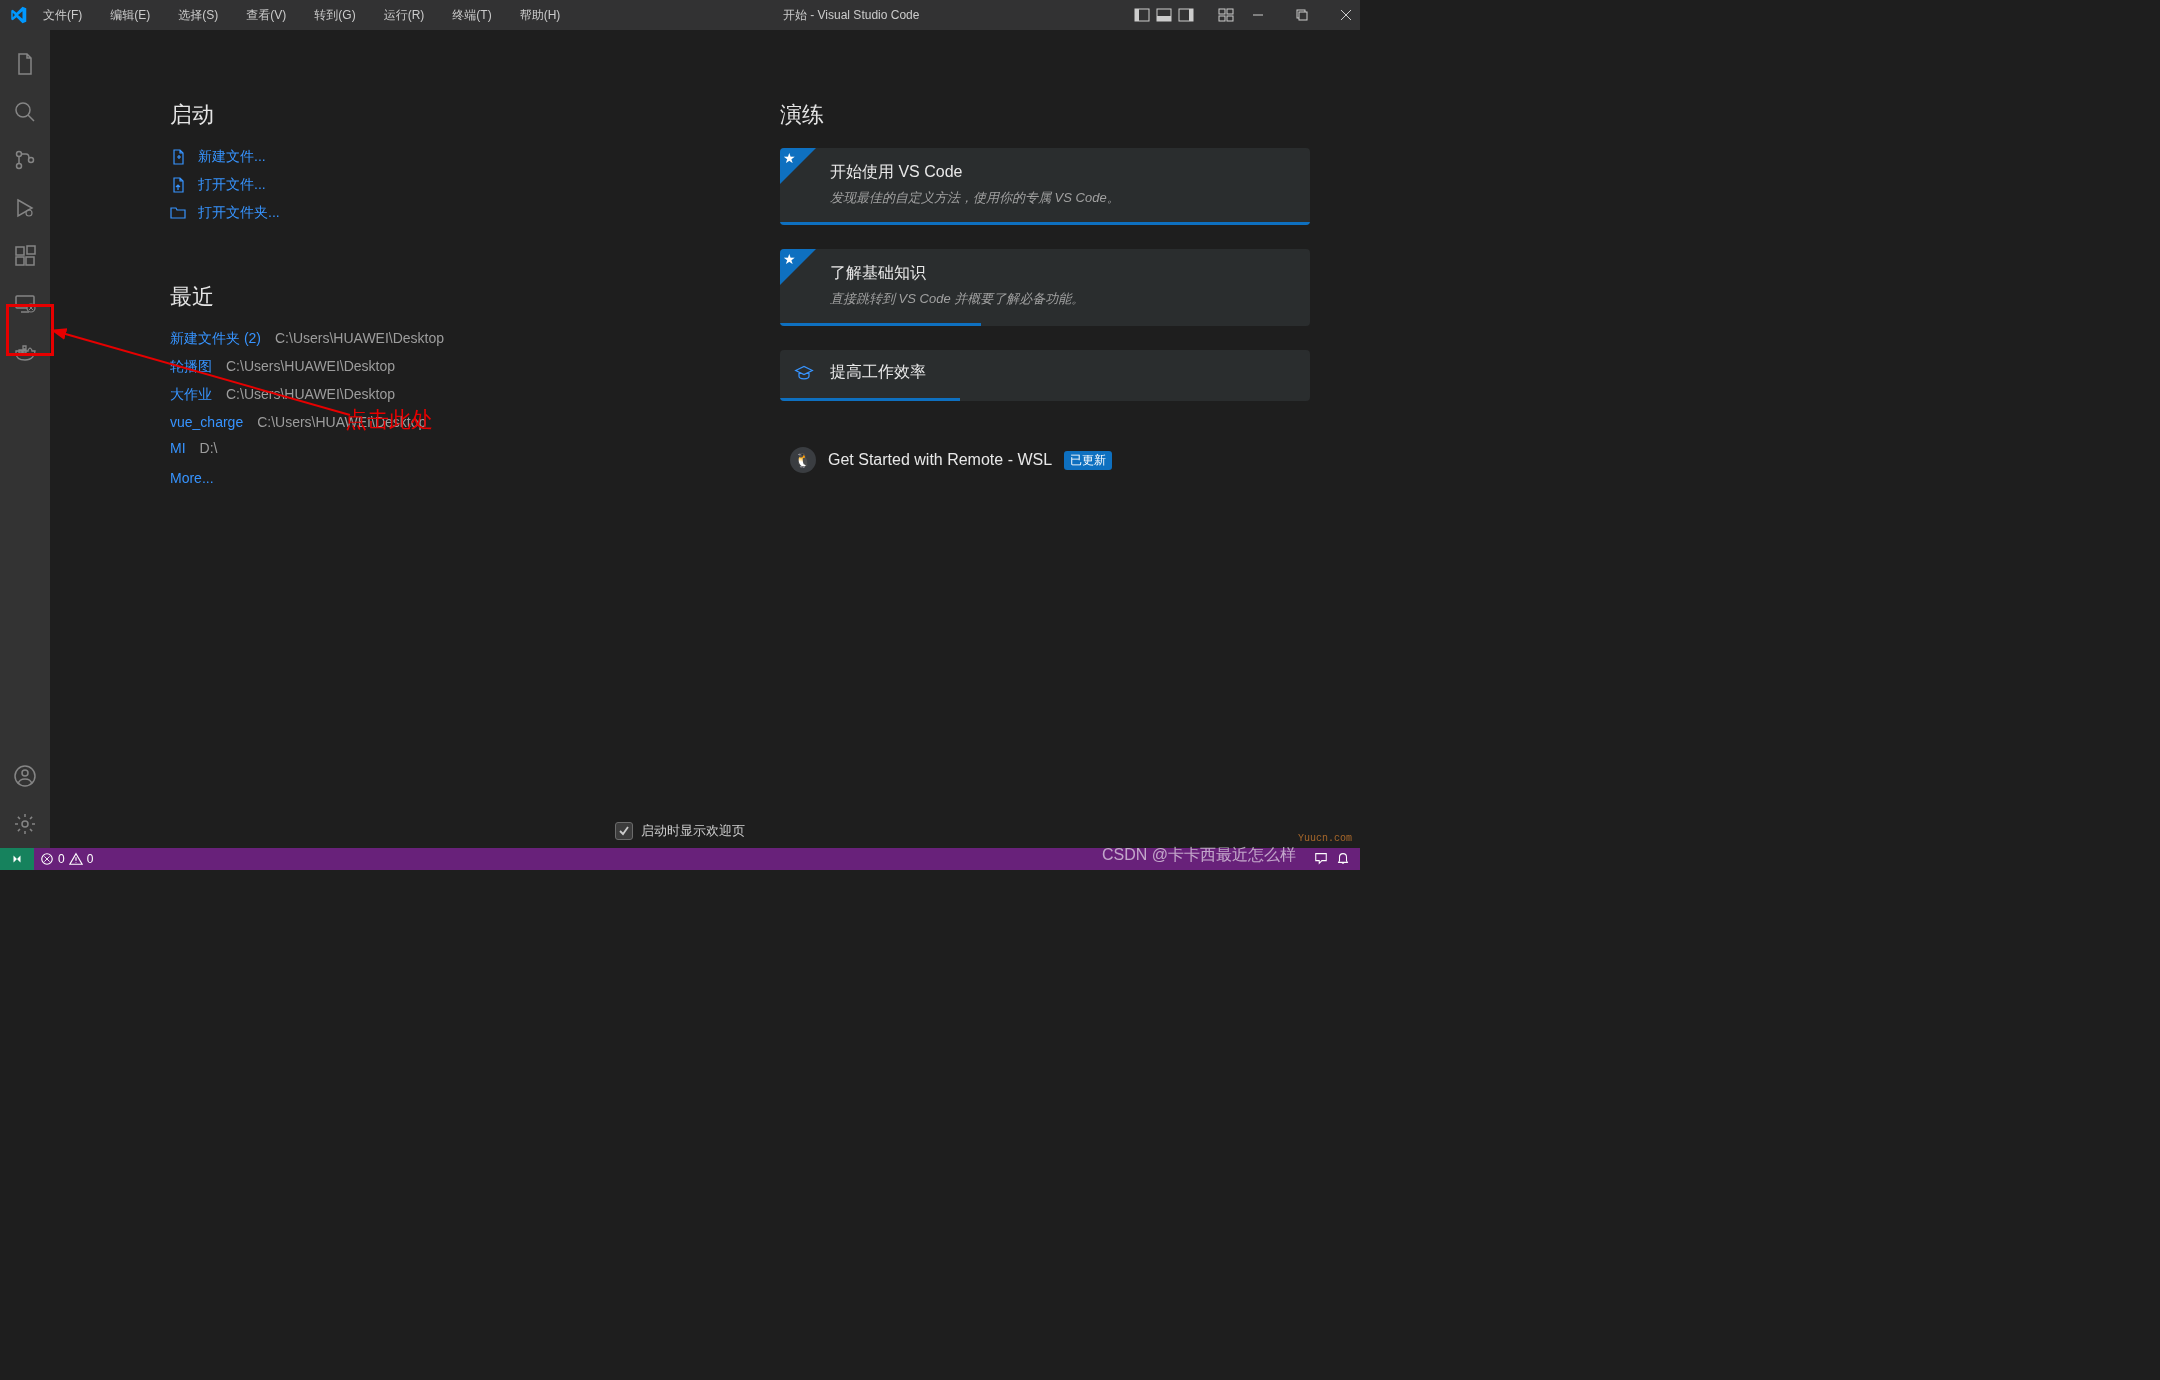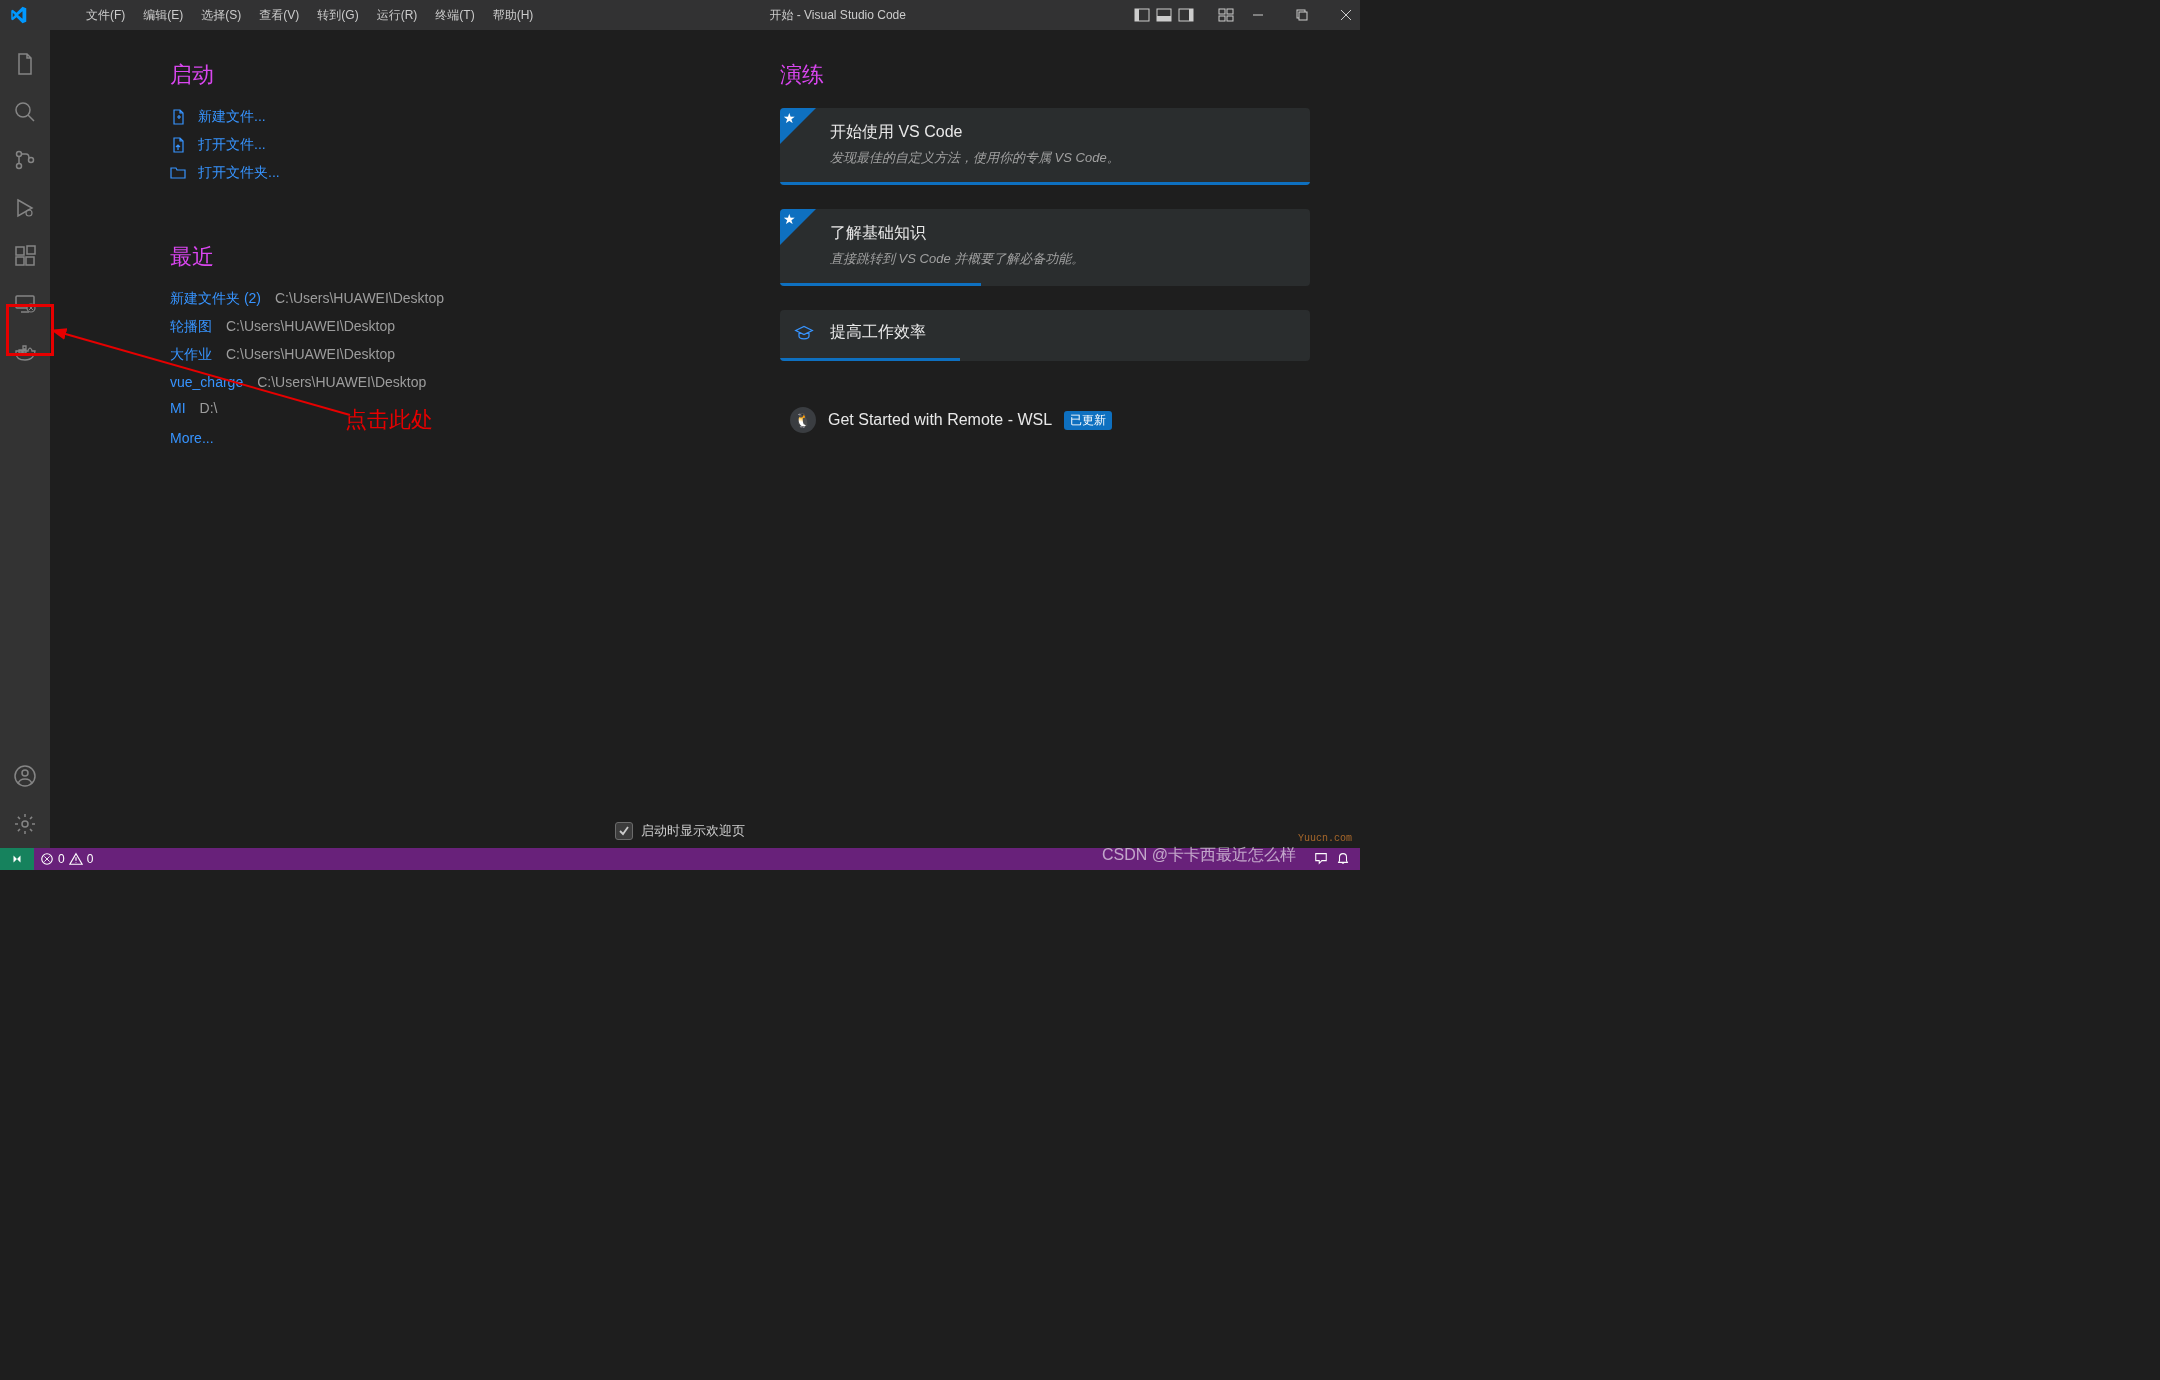--- a/index.html
+++ b/index.html
@@ -1,21 +1,21 @@
 <!DOCTYPE html>
 <html><head>
 <meta charset="utf-8">
 <style>
 * { margin: 0; padding: 0; box-sizing: border-box; font-family: "Segoe UI", "Microsoft YaHei", sans-serif; }
 body { background: #1e1e1e; color: #ccc; width: 1360px; height: 870px; overflow: hidden; position: relative; }
 
 
 .titlebar { height: 30px; background: #323233; display: flex; align-items: center; font-size: 12px; }
 .titlebar .logo { width: 35px; display:flex; justify-content:center; }
-.titlebar .menu { display: flex; gap: 2px; margin-left: 43px; }
+.titlebar .menu { display: flex; gap: 12px; }
 .titlebar .menu-item { padding: 3px 8px; color: #ccc; }
 .titlebar .title-center { flex: 1; text-align: center; color: #ccc; }
 .titlebar .win-controls { display: flex; align-items: center; gap: 8px; padding-right: 8px; }
 .titlebar .layout-icons { display: flex; gap: 6px; margin-right: 18px; align-items: center; }
 .layout-icons svg, .win-controls svg { display:block; }
 
 
 .body { display: flex; height: calc(100% - 30px - 22px); }
 .activitybar { width: 50px; background: #333333; display: flex; flex-direction: column; align-items: center; padding-top: 10px; }
 .activitybar .ab-item { width: 48px; height: 48px; display: flex; align-items: center; justify-content: center; color: #858585; position: relative; }
@@ -31,21 +31,21 @@
 
 
 .editor { flex: 1; background: #1e1e1e; display: flex; flex-direction: column; }
 .tabbar { height: 35px; background: #252526; display: flex; align-items: center; }
 .tab { height: 35px; background: #1e1e1e; display: flex; align-items: center; padding: 0 12px; gap: 8px; font-size: 13px; color: #fff; }
 .tab .close { color: #ccc; font-size: 14px; margin-left: 6px; }
 .tabbar-actions { margin-left: auto; display: flex; gap: 12px; padding-right: 12px; color: #ccc; }
 
 .welcome { flex: 1; padding: 30px 50px 20px 120px; display: flex; gap: 80px; overflow: hidden; }
 .col { flex: 1; }
-.col h2 { color: #d946ef; font-size: 22px; font-weight: 400; margin-bottom: 18px; }
+.col h2 { color: #e5e5e5; font-size: 22px; font-weight: 400; margin-bottom: 18px; margin-top: 40px; }
 .start-list { display: flex; flex-direction: column; gap: 10px; margin-bottom: 60px; }
 .start-item { display: flex; align-items: center; gap: 10px; font-size: 14px; }
 .start-item .ic { color: #3794ff; width: 18px; display:flex; }
 .start-item .lbl { color: #3794ff; }
 
 .recent-list { display: flex; flex-direction: column; gap: 10px; font-size: 14px; }
 .recent-item { display: flex; gap: 14px; }
 .recent-item .name { color: #3794ff; }
 .recent-item .path { color: #9d9d9d; }
 .more-link { color: #3794ff; font-size: 14px; margin-top: 4px; }

